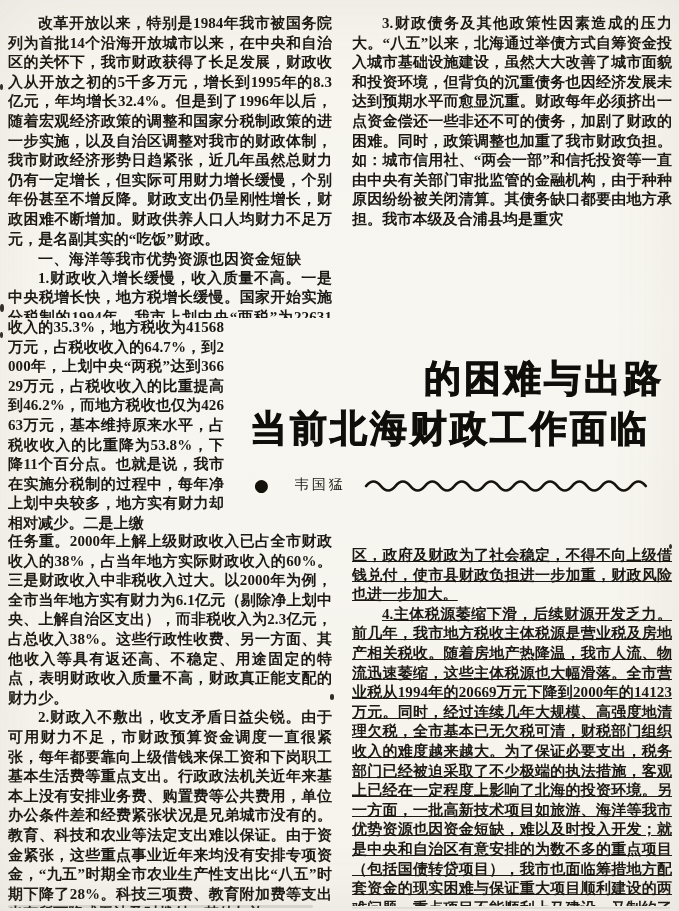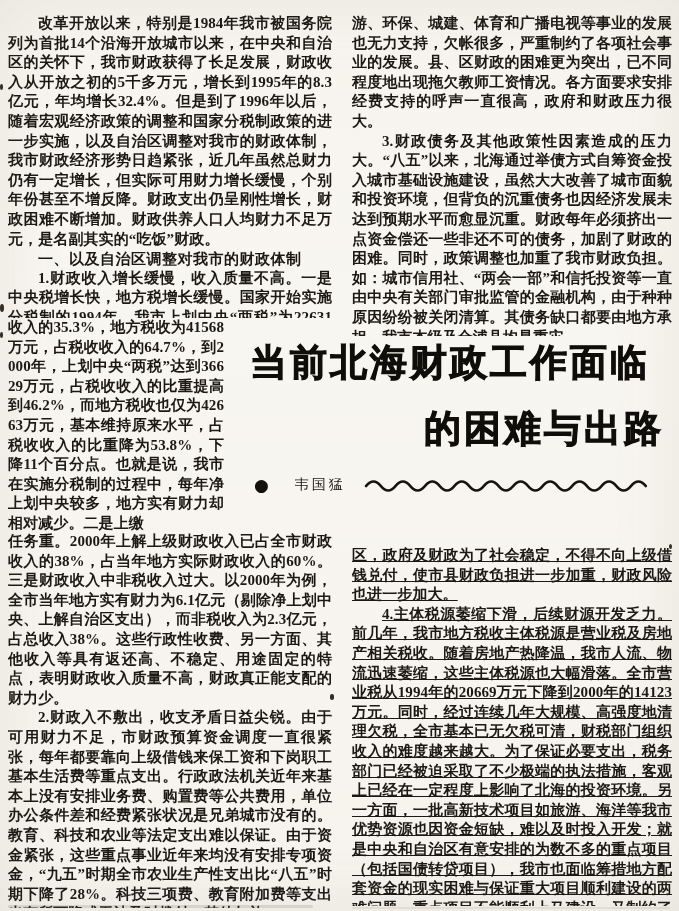--- a/index.html
+++ b/index.html
@@ -88,41 +88,40 @@
   .st1{left:8px;top:905px;width:305px;height:3px;}
   .st2{left:352px;top:907px;width:318px;height:2px;background:rgba(95,88,74,0.10);}
 </style>
 </head>
 <body>
 
 <div class="page">
 
   <div class="colblock" id="left-top">
     <p class="para">改革开放以来，特别是1984年我市被国务院列为首批14个沿海开放城市以来，在中央和自治区的关怀下，我市财政获得了长足发展，财政收入从开放之初的5千多万元，增长到1995年的8.3亿元，年均增长32.4%。但是到了1996年以后，随着宏观经济政策的调整和国家分税制政策的进一步实施，以及自治区调整对我市的财政体制，我市财政经济形势日趋紧张，近几年虽然总财力仍有一定增长，但实际可用财力增长缓慢，个别年份甚至不增反降。财政支出仍呈刚性增长，财政困难不断增加。财政供养人口人均财力不足万元，是名副其实的“吃饭”财政。</p>
-    <p class="section-heading">一、以及自治区调整对我市的财政体制</p>
+    <p class="section-heading">一、海洋等我市优势资源也因资金短缺</p>
     <p class="para">1.财政收入增长缓慢，收入质量不高。一是中央税增长快，地方税增长缓慢。国家开始实施分税制的1994年，我市上划中央“两税”为22631万元，占税收</p>
   </div>
 
   <div class="colblock" id="left-narrow">
     <p class="cont">收入的35.3%，地方税收为41568万元，占税收收入的64.7%，到2000年，上划中央“两税”达到36629万元，占税收收入的比重提高到46.2%，而地方税收也仅为42663万元，基本维持原来水平，占税收收入的比重降为53.8%，下降11个百分点。也就是说，我市在实施分税制的过程中，每年净上划中央较多，地方实有财力却相对减少。二是上缴</p>
   </div>
 
   <div class="colblock" id="left-bottom">
     <p class="cont">任务重。2000年上解上级财政收入已占全市财政收入的38%，占当年地方实际财政收入的60%。三是财政收入中非税收入过大。以2000年为例，全市当年地方实有财力为6.1亿元（剔除净上划中央、上解自治区支出），而非税收入为2.3亿元，占总收入38%。这些行政性收费、另一方面、其他收入等具有返还高、不稳定、用途固定的特点，表明财政收入质量不高，财政真正能支配的财力少。</p>
     <p class="para">2.财政入不敷出，收支矛盾日益尖锐。由于可用财力不足，市财政预算资金调度一直很紧张，每年都要靠向上级借钱来保工资和下岗职工基本生活费等重点支出。行政政法机关近年来基本上没有安排业务费、购置费等公共费用，单位办公条件差和经费紧张状况是兄弟城市没有的。教育、科技和农业等法定支出难以保证。由于资金紧张，这些重点事业近年来均没有安排专项资金，“九五”时期全市农业生产性支出比“八五”时期下降了28%。科技三项费、教育附加费等支出也有所下降或无法及时拨付。其他如旅</p>
   </div>
 
   <div class="colblock" id="right-top">
-    <p class="cont">游、环保、城建、体育和广播电视等事业的发展也无力支持，欠帐很多，严重制约了各项社会事业的发展。县、区财政的困难更为突出，已不同程度地出现拖欠教师工资情况。各方面要求安排经费支持的呼声一直很高，政府和财政压力很大。</p>
     <p class="para">3.财政债务及其他政策性因素造成的压力大。“八五”以来，北海通过举债方式自筹资金投入城市基础设施建设，虽然大大改善了城市面貌和投资环境，但背负的沉重债务也因经济发展未达到预期水平而愈显沉重。财政每年必须挤出一点资金偿还一些非还不可的债务，加剧了财政的困难。同时，政策调整也加重了我市财政负担。如：城市信用社、“两会一部”和信托投资等一直由中央有关部门审批监管的金融机构，由于种种原因纷纷被关闭清算。其债务缺口都要由地方承担。我市本级及合浦县均是重灾</p>
   </div>
 
   <div class="title-block">
+    <div class="title-line title-line2">的困难与出路</div>
     <div class="title-line title-line1">当前北海财政工作面临</div>
-    <div class="title-line title-line2">的困难与出路</div>
     <div class="author-row">
       <span class="author-bullet">●</span>
       <span class="author-name">韦国猛</span>
       <span class="wave-wrap">
         <svg viewBox="0 0 276 14" preserveAspectRatio="none" aria-hidden="true">
           <path d="M2 8 q7 -9 14 0 t14 0 t14 0 t14 0 t14 0 t14 0 t14 0 t14 0 t14 0 t14 0 t14 0 t14 0 t14 0 t14 0 t14 0 t14 0 t14 0 t14 0 t14 0" fill="none" stroke="#16130e" stroke-width="2.6" stroke-linecap="round"></path>
         </svg>
       </span>
     </div>
   </div>

